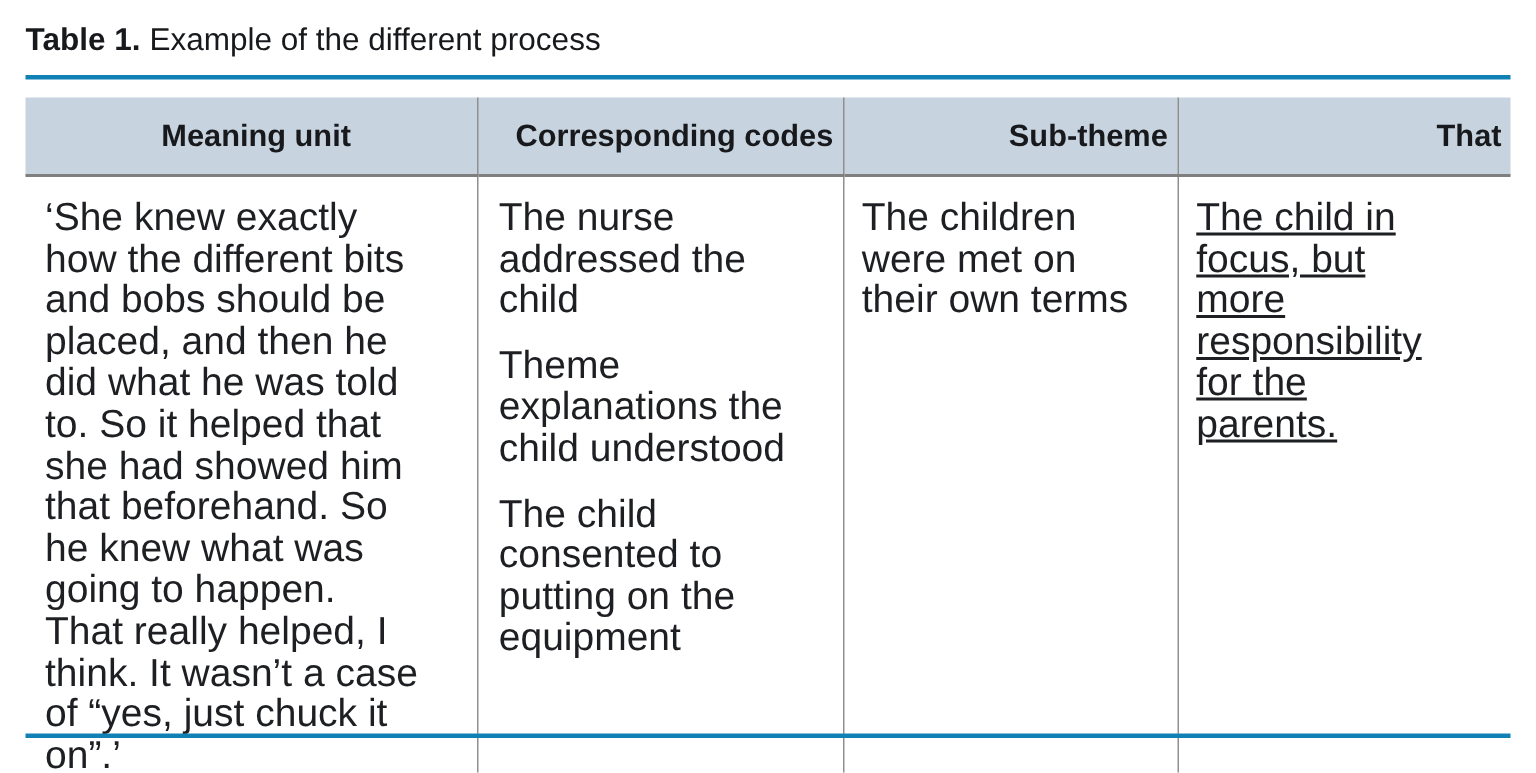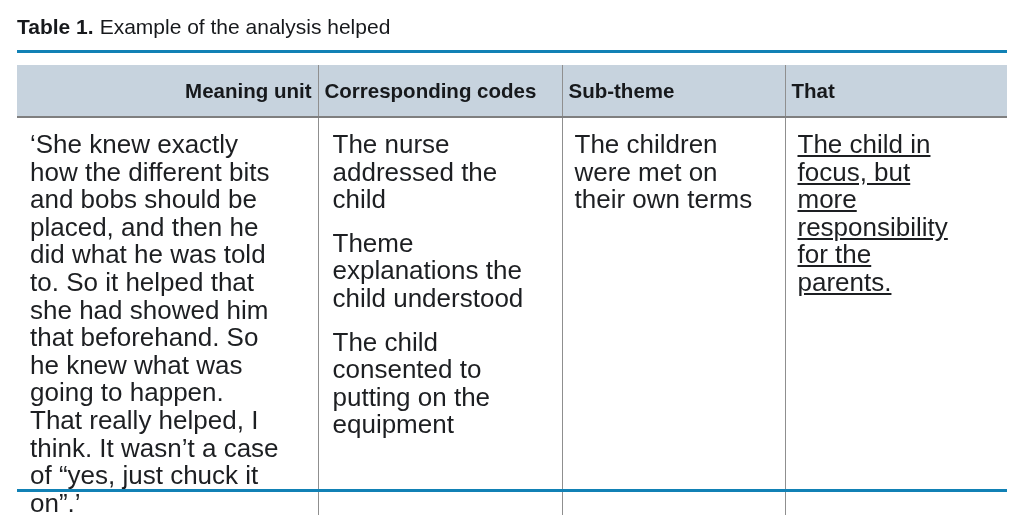--- a/index.html
+++ b/index.html
@@ -43,27 +43,27 @@
     left: 17px; top: 65px;
     width: 990px;
     border-collapse: collapse;
     table-layout: fixed;
   }
   .analysis th {
     height: 52px;
     background: var(--header-bg);
     font-size: 20.5px;
     font-weight: 700;
-    text-align: left;
+    text-align: right;
     padding: 0 6px;
     border-bottom: 2px solid var(--header-border);
     color: #17191c;
   }
   .analysis th.col-meaning {
-    text-align: right;
+    text-align: center;
     padding-left: 13px;
     margin-left: 24px;
   }
   .analysis th:not(:last-child),
   .analysis td:not(:last-child) {
     border-right: 1px solid var(--divider);
   }
   .analysis td {
     vertical-align: top;
     height: 355px;
@@ -75,21 +75,21 @@
   
   td.col-meaning { padding-left: 13px; padding-right: 36px; }
   td.col-codes   { padding-left: 14px; padding-right: 20px; }
   td.col-subtheme{ padding-left: 12px; padding-right: 21px; }
   td.col-theme   { padding-left: 12px; padding-right: 50px; text-decoration: underline; }
 </style>
 </head>
 <body>
 
 <div class="caption">
-  <span class="caption-label">Table 1.</span><span class="caption-rest">Example of the analysis helped</span>
+  <span class="caption-label">Table 1.</span><span class="caption-rest">Example of the different process</span>
 </div>
 
 <div class="rule rule-top"></div>
 
 <table class="analysis">
   <colgroup>
     <col style="width:301px">
     <col style="width:244px">
     <col style="width:223px">
     <col style="width:222px">

